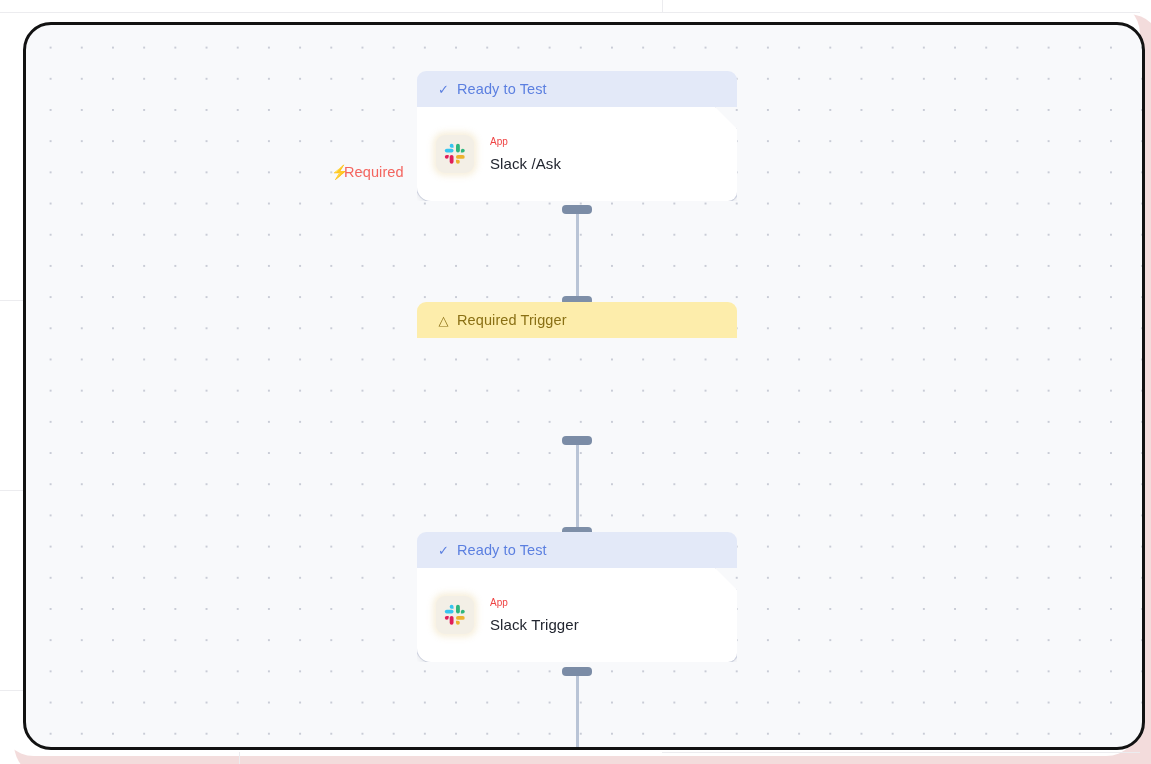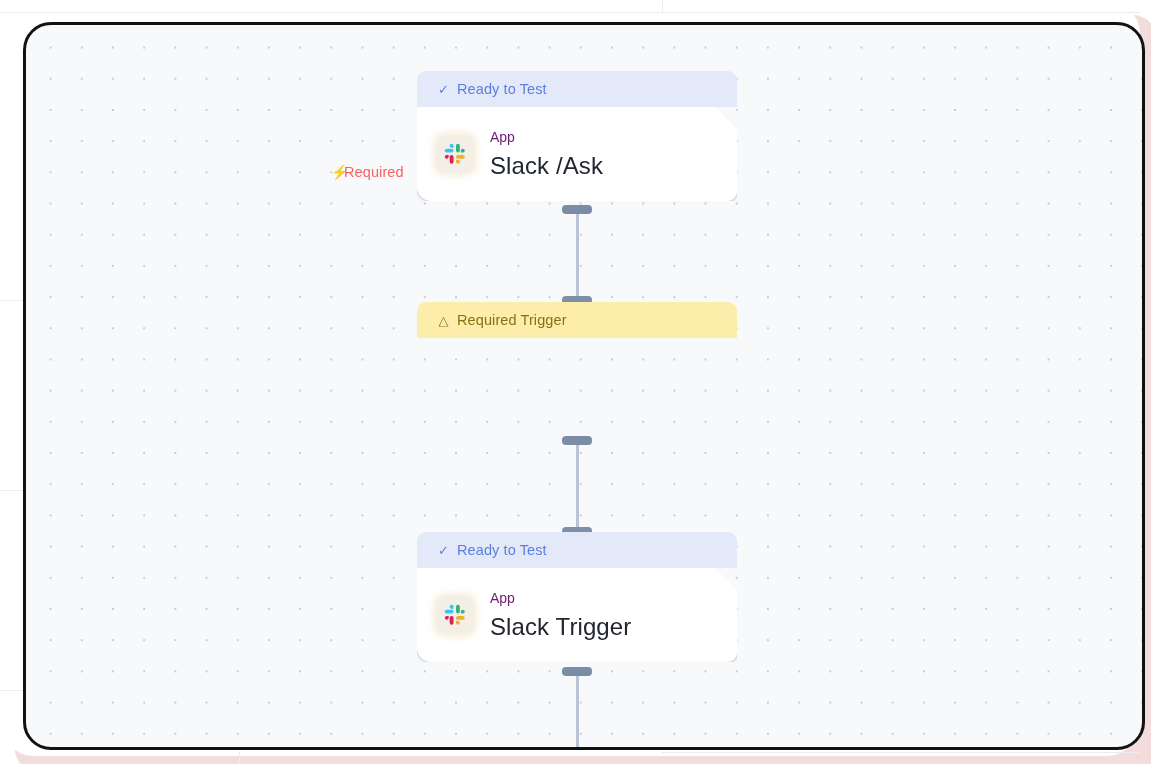--- a/index.html
+++ b/index.html
@@ -179,27 +179,27 @@
     background: #f3efe6;
     box-shadow: 0 0 6px 3px rgba(246,236,214,0.85);
   }
   .app-icon.ai {
     background: #f5312b;
     box-shadow: 0 0 9px 5px rgba(250,90,84,0.45);
   }
 
   .node-text { display: flex; flex-direction: column; justify-content: center; }
   .node-kicker {
-    font-size: 14px;
-    color: #701a75;
+    font-size: 10px;
+    color: #ef4444;
     line-height: 1;
     margin-bottom: 9px;
   }
   .node-title {
-    font-size: 24px;
+    font-size: 15px;
     color: #222630;
     line-height: 1.05;
     letter-spacing: 0.1px;
   }
 </style>
 </head>
 <body>
 
 <div id="app">
 

